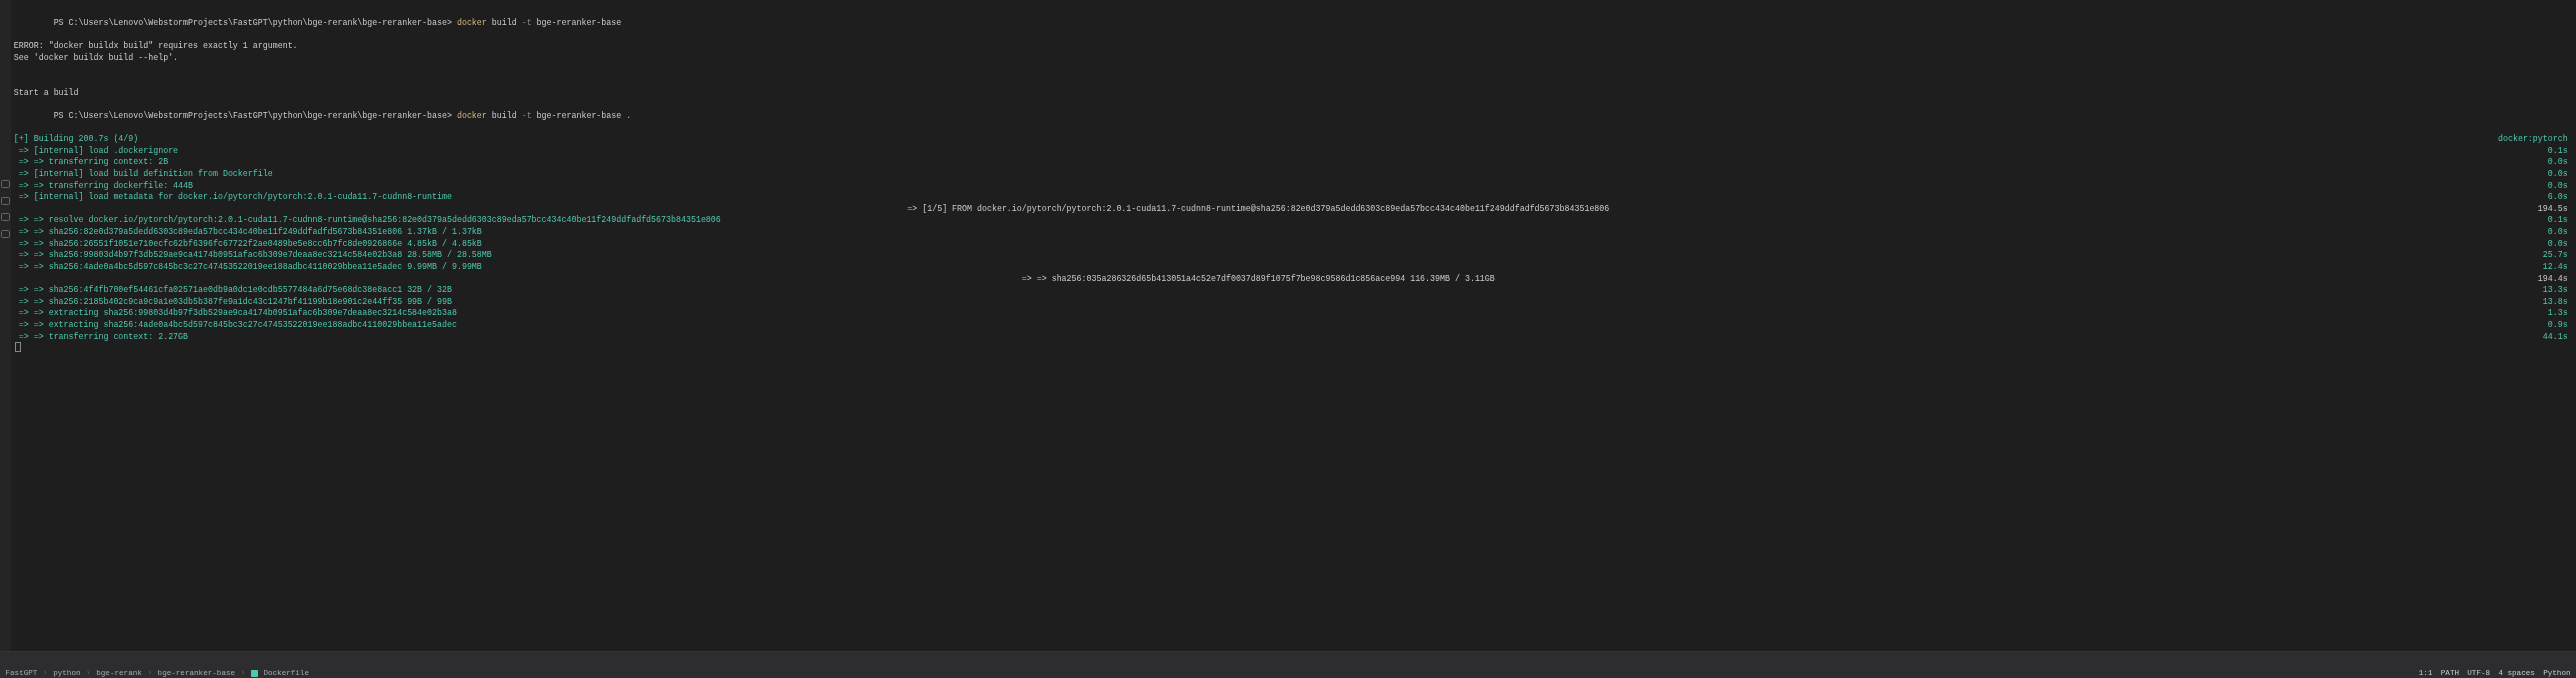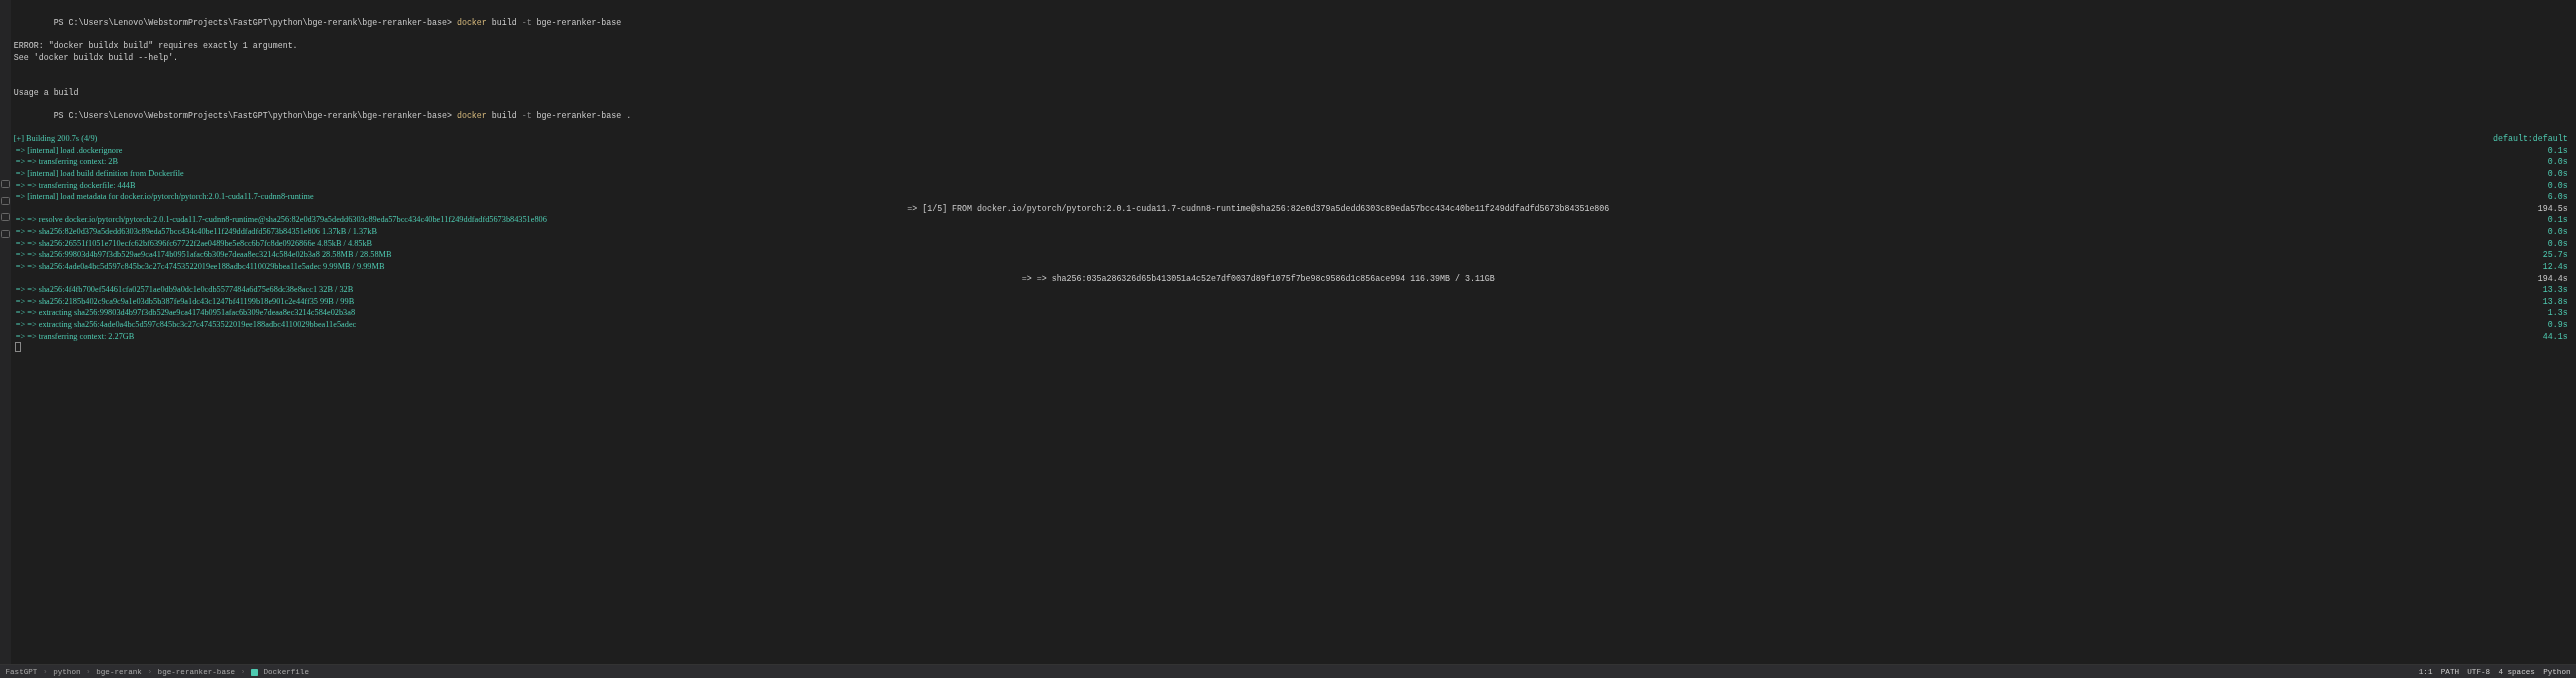--- a/index.html
+++ b/index.html
@@ -45,36 +45,36 @@
       white-space: pre;
     }
     .line-content { flex: 1; }
     .line-time { color: #4ec9b0; padding-right: 5.5px; }
     .line-time-white { color: #cccccc; padding-right: 5.5px; margin-left: 40px; }
     .prompt { color: #cccccc; }
     .docker-cmd { color: #d7ba7d; }
     .arg { color: #cccccc; }
     .flag { color: #888; }
     .error { color: #cccccc; }
-    .teal { color: #4ec9b0; font-family: Liberation Serif, serif; }
+    .teal { color: #4ec9b0; }
     .white { color: #cccccc; text-align: center; }
     .cursor {
       display: inline-block;
       width: 5.5px;
       height: 9.7px;
       border: 0.7px solid #888;
       margin-left: 1.4px;
     }
     .status-bar {
-      height: 15px;
+      height: 28px;
       background: #007acc;
       background: #2d2d30;
       color: #cccccc;
       display: flex;
-      align-items: center;
+      align-items: flex-end;
       padding: 0 5.5px;
       font-size: 7.6px;
       border-top: 0.7px solid #333;
     }
     .breadcrumb {
       display: flex;
       align-items: center;
       gap: 2.8px;
     }
     .breadcrumb-sep { color: #666; margin: 0 2.8px; }
@@ -108,29 +108,29 @@
   <div class="terminal">
     <div class="line">
       <span class="line-content">
         <span class="prompt">PS C:\Users\Lenovo\WebstormProjects\FastGPT\python\bge-rerank\bge-reranker-base&gt; </span><span class="docker-cmd">docker</span><span class="arg"> build </span><span class="flag">-t</span><span class="arg"> bge-reranker-base</span>
       </span>
     </div>
     <div class="line"><span class="error line-content">ERROR: "docker buildx build" requires exactly 1 argument.</span></div>
     <div class="line"><span class="error line-content">See 'docker buildx build --help'.</span></div>
     <div class="line"><span class="line-content">&nbsp;</span></div>
     <div class="line"><span class="line-content">&nbsp;</span></div>
-    <div class="line"><span class="error line-content">Usage a build</span></div>
+    <div class="line"><span class="error line-content">Start a build</span></div>
     <div class="line">
       <span class="line-content">
         <span class="prompt">PS C:\Users\Lenovo\WebstormProjects\FastGPT\python\bge-rerank\bge-reranker-base&gt; </span><span class="docker-cmd">docker</span><span class="arg"> build </span><span class="flag">-t</span><span class="arg"> bge-reranker-base .</span>
       </span>
     </div>
     <div class="line">
       <span class="teal line-content">[+] Building 200.7s (4/9)</span>
-      <span class="line-time">default:default</span>
+      <span class="line-time">docker:pytorch</span>
     </div>
     <div id="build-lines">
         <div class="line"><span class="teal line-content"> =&gt; [internal] load .dockerignore</span><span class="line-time">0.1s</span></div>
         <div class="line"><span class="teal line-content"> =&gt; =&gt; transferring context: 2B</span><span class="line-time">0.0s</span></div>
         <div class="line"><span class="teal line-content"> =&gt; [internal] load build definition from Dockerfile</span><span class="line-time">0.0s</span></div>
         <div class="line"><span class="teal line-content"> =&gt; =&gt; transferring dockerfile: 444B</span><span class="line-time">0.0s</span></div>
         <div class="line"><span class="teal line-content"> =&gt; [internal] load metadata for docker.io/pytorch/pytorch:2.0.1-cuda11.7-cudnn8-runtime</span><span class="line-time">6.0s</span></div>
         <div class="line"><span class="white line-content"> =&gt; [1/5] FROM docker.io/pytorch/pytorch:2.0.1-cuda11.7-cudnn8-runtime@sha256:82e0d379a5dedd6303c89eda57bcc434c40be11f249ddfadfd5673b84351e806</span><span class="line-time-white">194.5s</span></div>
         <div class="line"><span class="teal line-content"> =&gt; =&gt; resolve docker.io/pytorch/pytorch:2.0.1-cuda11.7-cudnn8-runtime@sha256:82e0d379a5dedd6303c89eda57bcc434c40be11f249ddfadfd5673b84351e806</span><span class="line-time">0.1s</span></div>
         <div class="line"><span class="teal line-content"> =&gt; =&gt; sha256:82e0d379a5dedd6303c89eda57bcc434c40be11f249ddfadfd5673b84351e806 1.37kB / 1.37kB</span><span class="line-time">0.0s</span></div>

